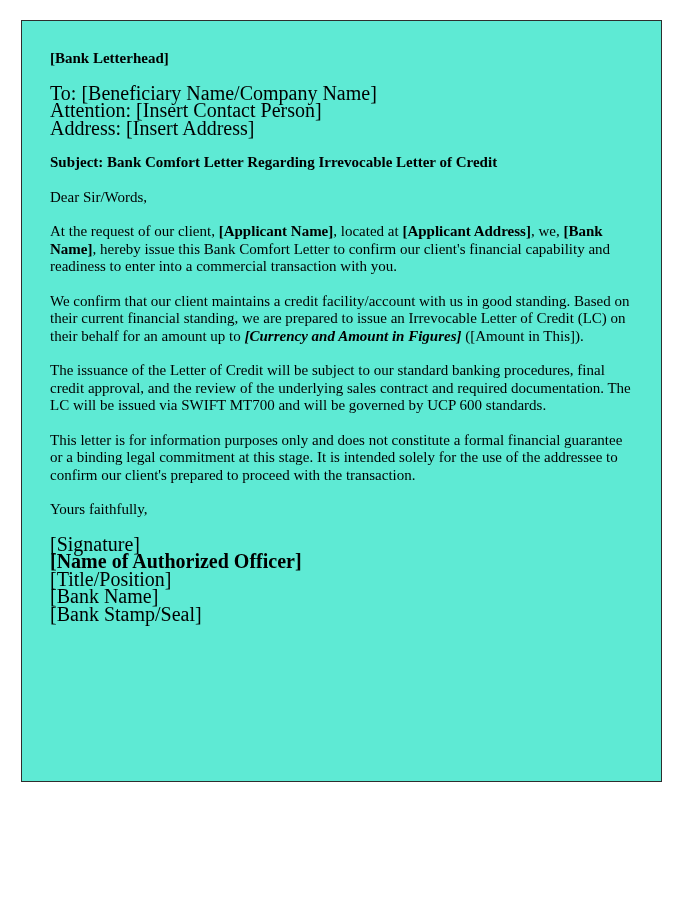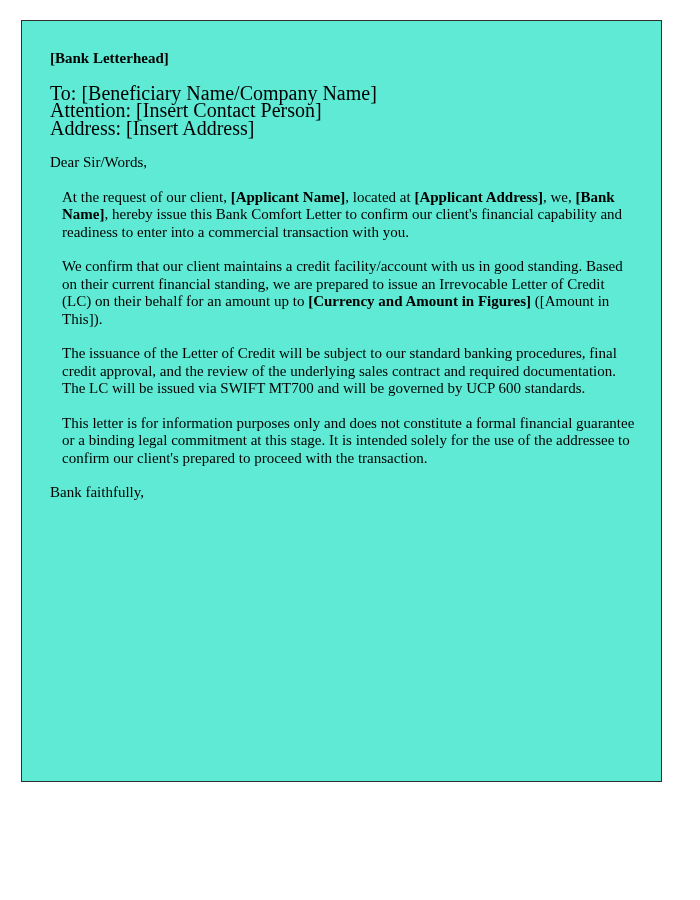--- a/index.html
+++ b/index.html
@@ -33,45 +33,53 @@
     line-height: 17.5px;
   }
   .letter-frame .block div {
     font-size: 20px;
     line-height: 17.5px;
   }
   .bold {
     font-weight: bold;
   }
   #body-paragraphs p {
-    margin: 0 0 17px 12px;
+    margin: 0 0 17px 0;
     font-size: 15px;
     line-height: 17.5px;
   }
 </style>
 </head>
 <body>
 
 <div class="letter-frame">
 
   <p class="bold">[Bank Letterhead]</p>
 
 
   <div class="block">
     <div>To: [Beneficiary Name/Company Name]</div>
     <div>Attention: [Insert Contact Person]</div>
     <div>Address: [Insert Address]</div>
   </div>
 
+  <p class="bold">Subject: Bank Comfort Letter Regarding Irrevocable Letter of Credit</p>
 
   <p>Dear Sir/Words,</p>
 
   <div id="body-paragraphs">
       <p><span>At the request of our client, </span><span style="font-weight: bold;">[Applicant Name]</span><span>, located at </span><span style="font-weight: bold;">[Applicant Address]</span><span>, we, </span><span style="font-weight: bold;">[Bank Name]</span><span>, hereby issue this Bank Comfort Letter to confirm our client's financial capability and readiness to enter into a commercial transaction with you.</span></p>
-      <p><span>We confirm that our client maintains a credit facility/account with us in good standing. Based on their current financial standing, we are prepared to issue an Irrevocable Letter of Credit (LC) on their behalf for an amount up to </span><span style="font-weight: bold;">[Currency and Amount in Figures]</span><span> ([Amount in This]).</span></p>
+      <p><span>We confirm that our client maintains a credit facility/account with us in good standing. Based on their current financial standing, we are prepared to issue an Irrevocable Letter of Credit (LC) on their behalf for an amount up to </span><span style="font-weight: bold; font-style: italic;">[Currency and Amount in Figures]</span><span> ([Amount in This]).</span></p>
       <p><span>The issuance of the Letter of Credit will be subject to our standard banking procedures, final credit approval, and the review of the underlying sales contract and required documentation. The LC will be issued via SWIFT MT700 and will be governed by UCP 600 standards.</span></p>
       <p><span>This letter is for information purposes only and does not constitute a formal financial guarantee or a binding legal commitment at this stage. It is intended solely for the use of the addressee to confirm our client's prepared to proceed with the transaction.</span></p>
     </div>
 
-  <p>Bank faithfully,</p>
+  <p>Yours faithfully,</p>
 
+  <div class="block" id="signature-block">
+      <div><span>[Signature]</span></div>
+      <div><span style="font-weight: bold;">[Name of Authorized Officer]</span></div>
+      <div><span>[Title/Position]</span></div>
+      <div><span>[Bank Name]</span></div>
+      <div><span>[Bank Stamp/Seal]</span></div>
+    </div>
 
 </div>
 
 </body></html>

